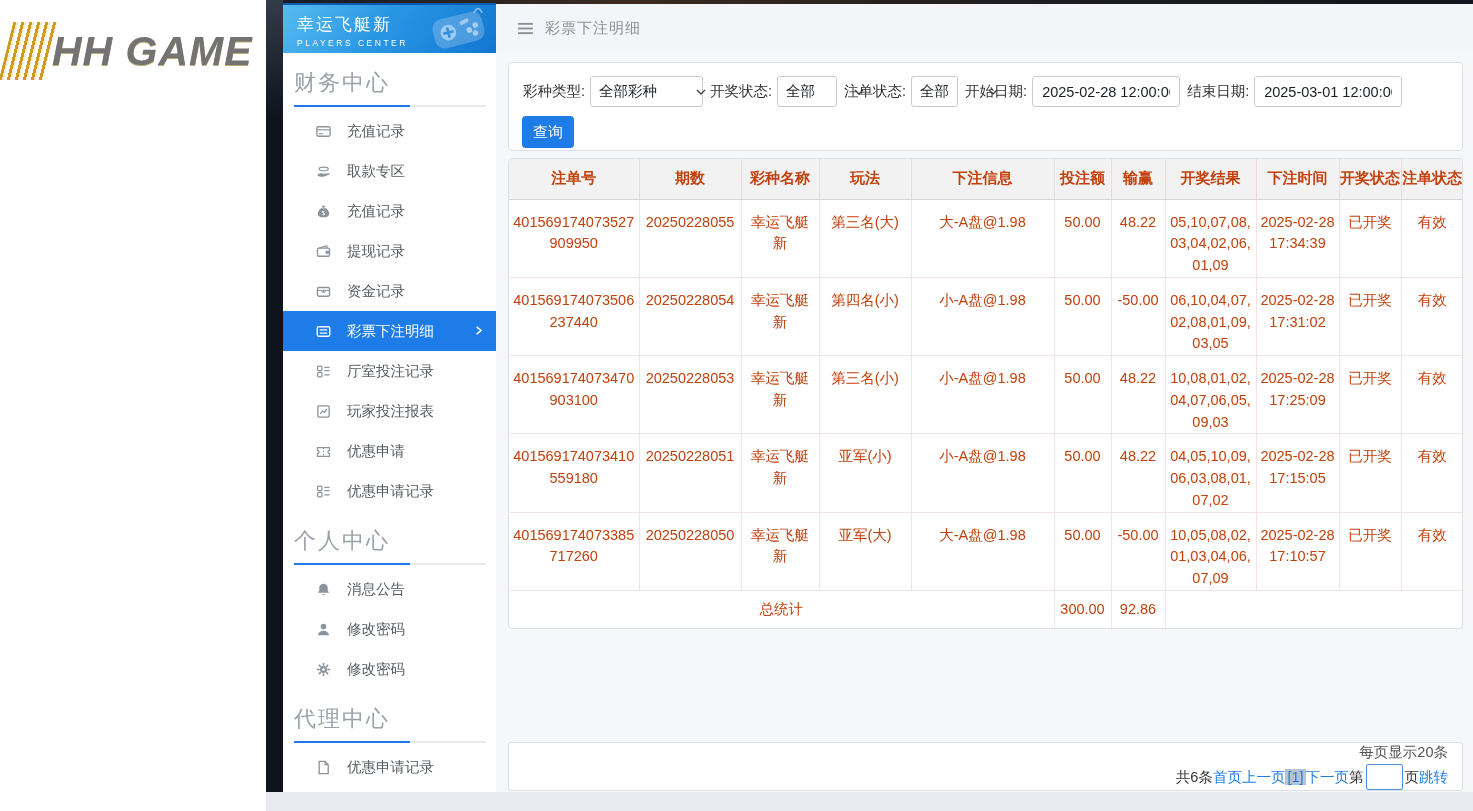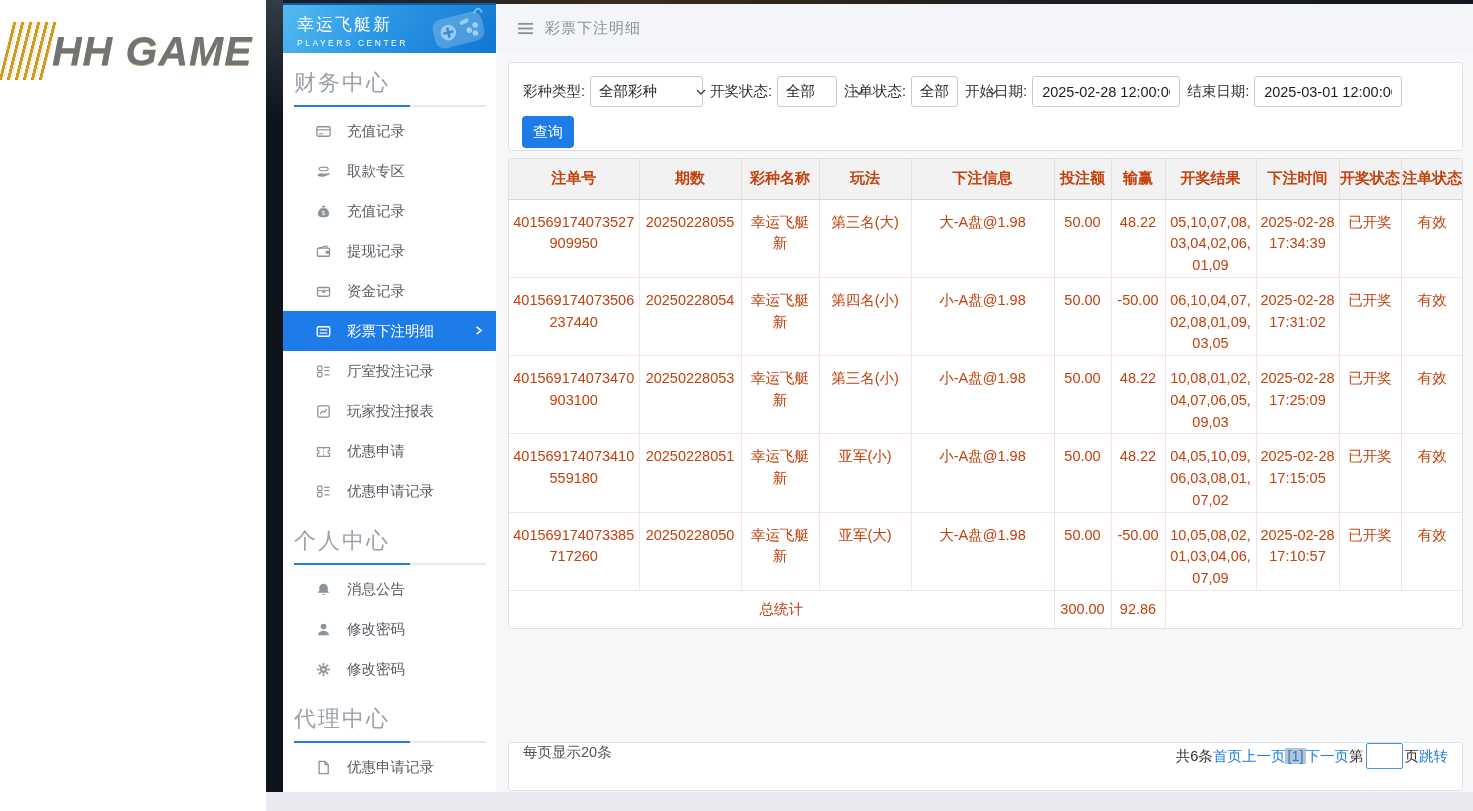--- a/index.html
+++ b/index.html
@@ -66,21 +66,21 @@
     border-bottom:1px solid #d6d6d6; border-left:1px solid #f0d9d9; text-align:center; }
   thead th:first-child { border-left:none; }
   tbody td { height:77px; vertical-align:top; padding:12px 3px 0 3px; text-align:center;
     border-left:1px solid #f6e2e2; border-bottom:1px solid #f3e3e3; line-height:1.5; }
   tbody td:first-child { border-left:none; }
   tbody tr.summary td { height:38px; vertical-align:middle; padding-top:0; }
   tbody tr:last-child td { border-bottom:none; }
   .break-all { word-break:break-all; }
   
   .footer-panel { left:508px; top:742px; width:955px; height:49px; border-radius:3px;
-    display:flex; align-items:flex-start; justify-content:space-between; padding:0 14px; font-size:14.5px; color:#555; }
+    display:flex; align-items:flex-end; justify-content:space-between; padding:0 14px; font-size:14.5px; color:#555;flex-direction:column; }
   .pager { display:flex; align-items:center; color:#333; }
   .pager a { color:#1d7ce8; text-decoration:none; cursor:pointer; }
   .current-page { background:#b9c2cf; color:#1d7ce8; padding:0 2px; cursor:pointer; }
   .jump-input { width:37px; height:26px; border:1px solid #4a90e2; border-radius:2px; margin:0 2px; }
 </style>
 </head>
 <body>
 
 <div class="left-panel">
   <div class="logo">

